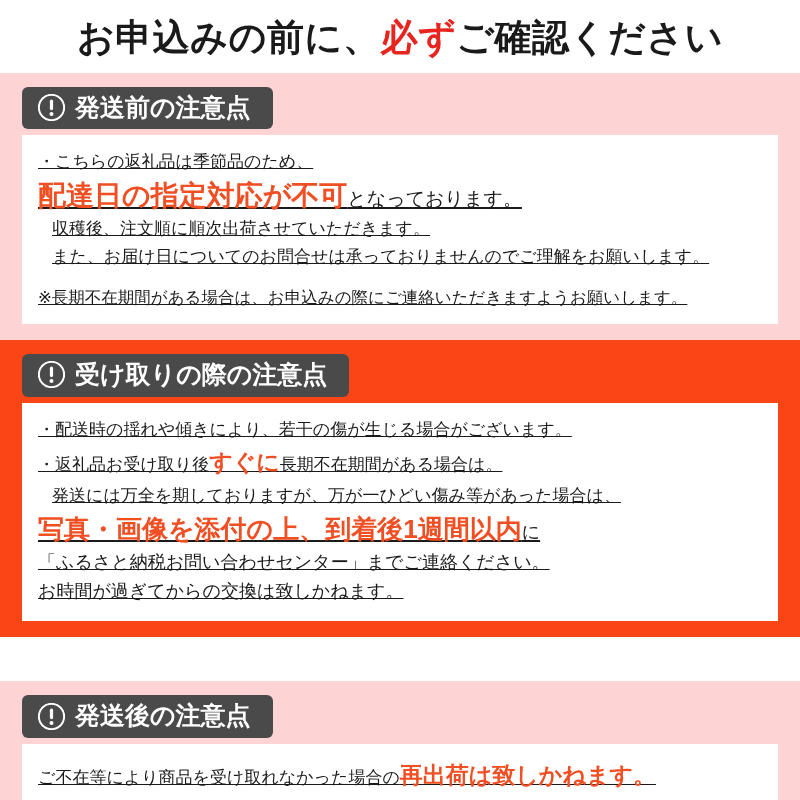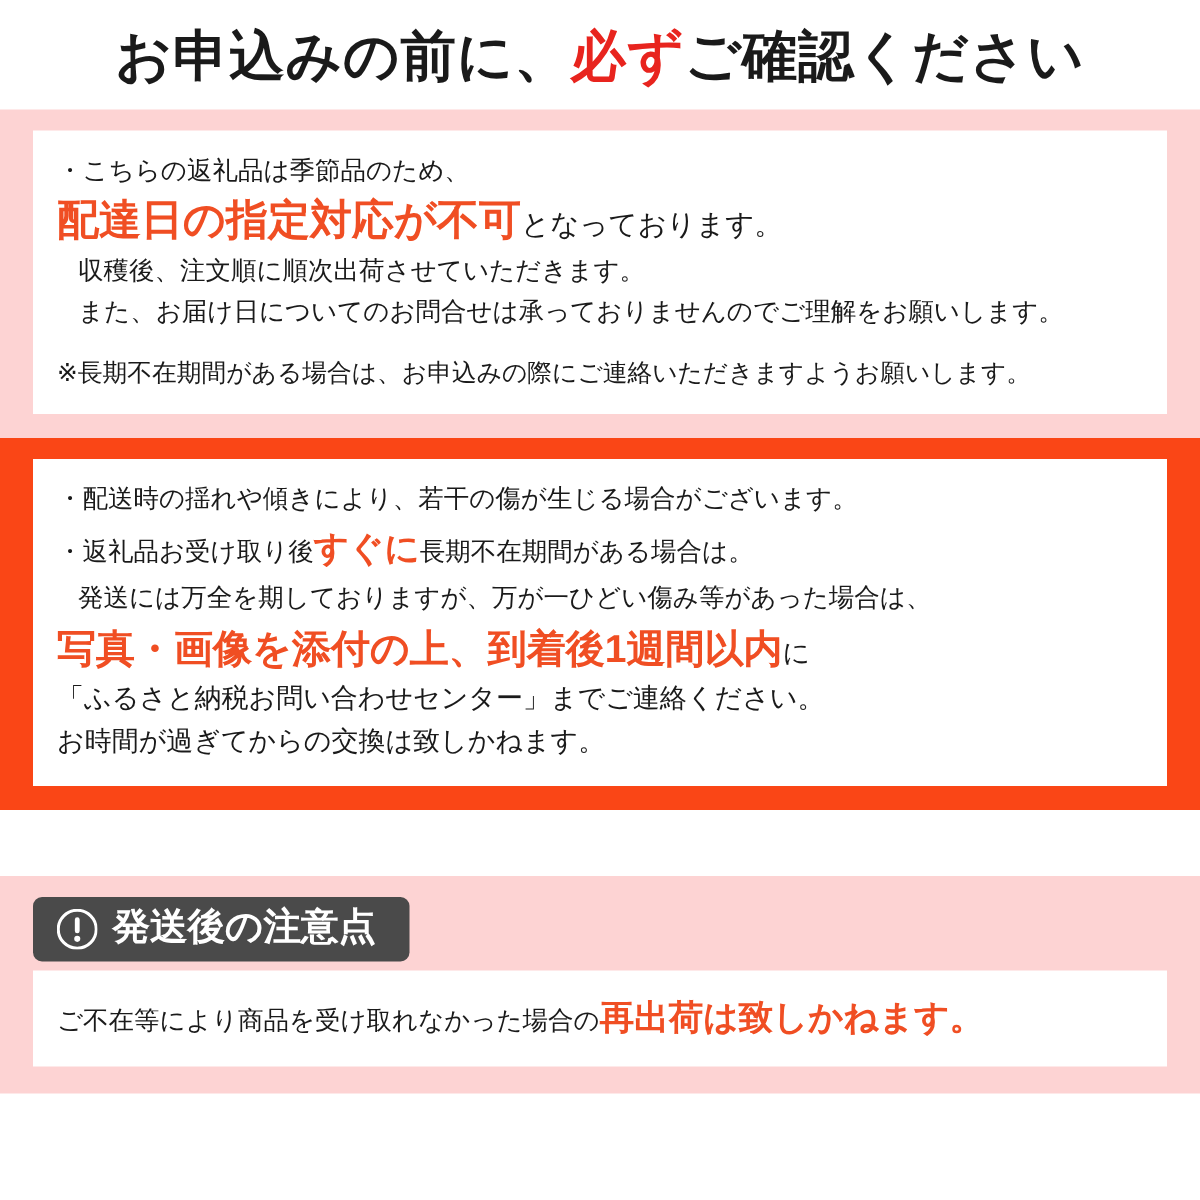--- a/index.html
+++ b/index.html
@@ -52,20 +52,21 @@
   .band-3 {
     background: #fdd3d3;
     padding: 14px 22px 18px 22px;
     margin-top: 44px;
   }
 
   .inner-white {
     background: #ffffff;
     padding: 12px 16px 14px 16px;
     box-sizing: border-box;
+    text-decoration: underline;
   }
 
   
   .pill {
     display: inline-flex;
     align-items: center;
     gap: 10px;
     background: #4a4a4a;
     color: #ffffff;
     border-radius: 6px;
@@ -158,32 +159,52 @@
 </head>
 <body>
 
 <div class="page">
 
   <div class="title">
     <span>お申込みの前に、</span><span class="accent">必ず</span><span>ご確認ください</span>
   </div>
 
   <div class="band band-1">
+    <div class="pill">
+      <span class="warn-icon">
+        <svg viewBox="0 0 32 32" width="27" height="27" aria-hidden="true">
+          <circle cx="16" cy="16" r="15" fill="none" stroke="#ffffff" stroke-width="2.4"></circle>
+          <rect x="14.1" y="6.6" width="3.8" height="12.6" rx="1.9" fill="#ffffff"></rect>
+          <circle cx="16" cy="23.6" r="2.4" fill="#ffffff"></circle>
+        </svg>
+      </span>
+      <span>発送前の注意点</span>
+    </div>
     <div class="inner-white">
       <div class="line">・こちらの返礼品は季節品のため、</div>
       <div class="big-red">
         <span>配達日の指定対応が不可</span><span class="blk">となっております。</span>
       </div>
       <div class="line indent">収穫後、注文順に順次出荷させていただきます。</div>
       <div class="line indent">また、お届け日についてのお問合せは承っておりませんのでご理解をお願いします。</div>
       <div class="note">※長期不在期間がある場合は、お申込みの際にご連絡いただきますようお願いします。</div>
     </div>
   </div>
 
   <div class="band band-2">
+    <div class="pill">
+      <span class="warn-icon">
+        <svg viewBox="0 0 32 32" width="27" height="27" aria-hidden="true">
+          <circle cx="16" cy="16" r="15" fill="none" stroke="#ffffff" stroke-width="2.4"></circle>
+          <rect x="14.1" y="6.6" width="3.8" height="12.6" rx="1.9" fill="#ffffff"></rect>
+          <circle cx="16" cy="23.6" r="2.4" fill="#ffffff"></circle>
+        </svg>
+      </span>
+      <span>受け取りの際の注意点</span>
+    </div>
     <div class="inner-white">
       <div class="line">・配送時の揺れや傾きにより、若干の傷が生じる場合がございます。</div>
       <div class="mixed">
         <span>・返礼品お受け取り後</span><span class="red-lg">すぐに</span><span>長期不在期間がある場合は。</span>
       </div>
       <div class="line indent">発送には万全を期しておりますが、万が一ひどい傷み等があった場合は、</div>
       <div class="red-head">
         <span>写真・画像を添付の上、到着後1週間以内</span><span class="blk-tail">に</span>
       </div>
       <div class="tail-line">「ふるさと納税お問い合わせセンター」までご連絡ください。</div>

